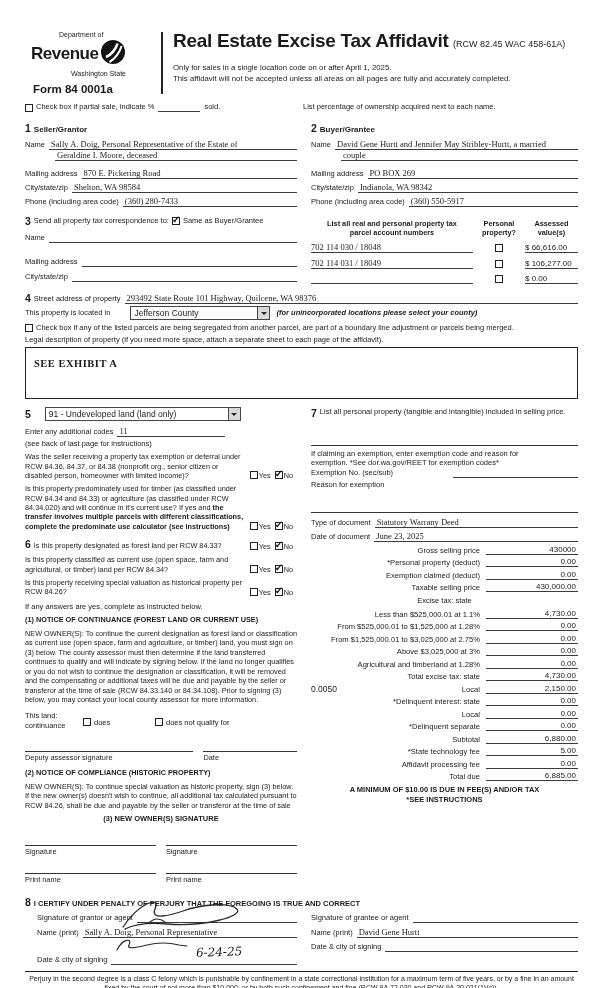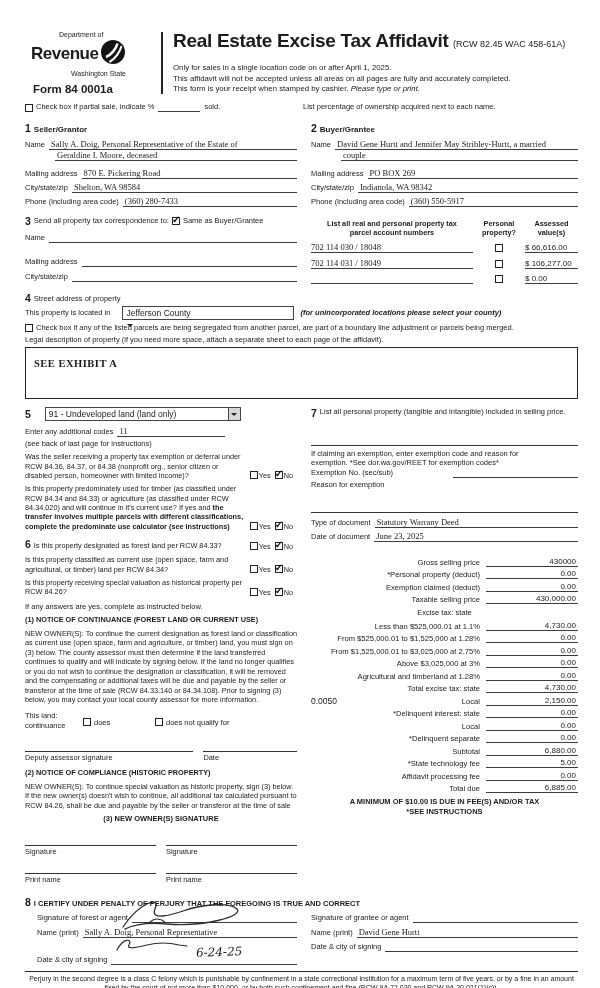--- a/index.html
+++ b/index.html
@@ -87,21 +87,20 @@
     </div>
     <div class="vdiv"></div>
     <div class="titleblk">
       <div>
         <span class="bigtitle">Real Estate Excise Tax Affidavit</span>
         <span class="titlesuffix">(RCW 82.45 WAC 458-61A)</span>
       </div>
       <div class="instr">
         <div>Only for sales in a single location code on or after April 1, 2025.</div>
         <div>This affidavit will not be accepted unless all areas on all pages are fully and accurately completed.</div>
-        <div><span>This form is your receipt when stamped by cashier. </span><i>Please type or print.</i></div>
       </div>
     </div>
   </div>
 
   <div style="display:flex; margin-top:7px;">
     <div style="width:278px; display:flex; align-items:flex-end;">
       <span class="cb"></span>
       <span class="small" style="margin-left:3px;">Check box if partial sale, indicate %</span>
       <span style="width:42px; border-bottom:1px solid #3c3c3c; margin:0 4px;"></span>
       <span class="small">sold.</span>
@@ -205,24 +204,25 @@
             <span class="pval">$ 0.00</span>
           </div>
         </div>
     </div>
   </div>
 
   <div style="margin-top:8px;">
     <div class="row">
       <span class="secno">4</span>
       <span class="small">Street address of property</span>
+      <span class="fill serif">293492 State Route 101 Highway, Quilcene, WA 98376</span>
     </div>
     <div class="row" style="align-items:center; margin-top:2px;">
       <span class="small">This property is located in</span>
-      <span class="dd" style="width:172px; margin-left:12px;flex-direction:column;">
+      <span class="dd" style="width:140px; margin-left:20px;">
         <span class="ddval" style="flex:1;">Jefferson County</span>
         <span class="ddbtn"></span>
       </span>
       <span class="small bold" style="font-style:italic; margin-left:6px;">(for unincorporated locations please select your county)</span>
     </div>
     <div class="row" style="align-items:center; margin-top:3px;">
       <span class="cb"></span>
       <span class="small" style="margin-left:3px;">Check box if any of the listed parcels are being segregated from another parcel, are part of a boundary line adjustment or parcels being merged.</span>
     </div>
     <div class="small" style="margin-top:2px;">Legal description of property (if you need more space, attach a separate sheet to each page of the affidavit).</div>
@@ -344,21 +344,21 @@
       <div class="hr"></div>
       <div class="row" style="margin-top:4px;">
         <span class="small">Type of document</span>
         <span class="fill serif">Statutory Warrany Deed</span>
       </div>
       <div class="row" style="margin-top:3px;">
         <span class="small">Date of document</span>
         <span class="fill serif">June 23, 2025</span>
       </div>
 
-      <div style="margin-top:15px;">
+      <div style="margin-top:3px;">
 
           <div class="mrow">
             <span class="mrate"></span>
             <span class="mlab">Gross selling price</span>
             <span class="mfill">430000</span>
           </div>
 
           <div class="mrow">
             <span class="mrate"></span>
             <span class="mlab">*Personal property (deduct)</span>
@@ -470,21 +470,21 @@
       <div class="small bold center" style="margin-top:4px;">A MINIMUM OF $10.00 IS DUE IN FEE(S) AND/OR TAX</div>
       <div class="small bold center">*SEE INSTRUCTIONS</div>
     </div>
   </div>
 
   <div style="margin-top:8px;">
     <div><span class="secno">8</span><span class="small bold">I CERTIFY UNDER PENALTY OF PERJURY THAT THE FOREGOING IS TRUE AND CORRECT</span></div>
     <div class="cols" style="margin-top:3px;">
       <div class="colL" style="padding-left:12px;">
         <div class="row" style="position:relative;">
-          <span class="small">Signature of forest or agent</span>
+          <span class="small">Signature of grantor or agent</span>
           <span class="fill"></span>
           <span class="sig-svg">
             <svg width="140" height="42" viewBox="0 0 140 42">
               <path d="M14 34 C 30 10, 52 2, 46 16 C 41 28, 62 22, 74 18 C 94 11, 120 9, 128 16 C 135 23, 96 34, 58 31 C 36 29, 22 33, 16 36" stroke="#2a2a2a" stroke-width="1.3" fill="none" stroke-linecap="round"></path>
               <path d="M40 30 C 46 24, 52 26, 56 29" stroke="#2a2a2a" stroke-width="1.1" fill="none"></path>
             </svg>
           </span>
         </div>
         <div class="row" style="margin-top:4px;">
           <span class="small">Name (print)</span>

